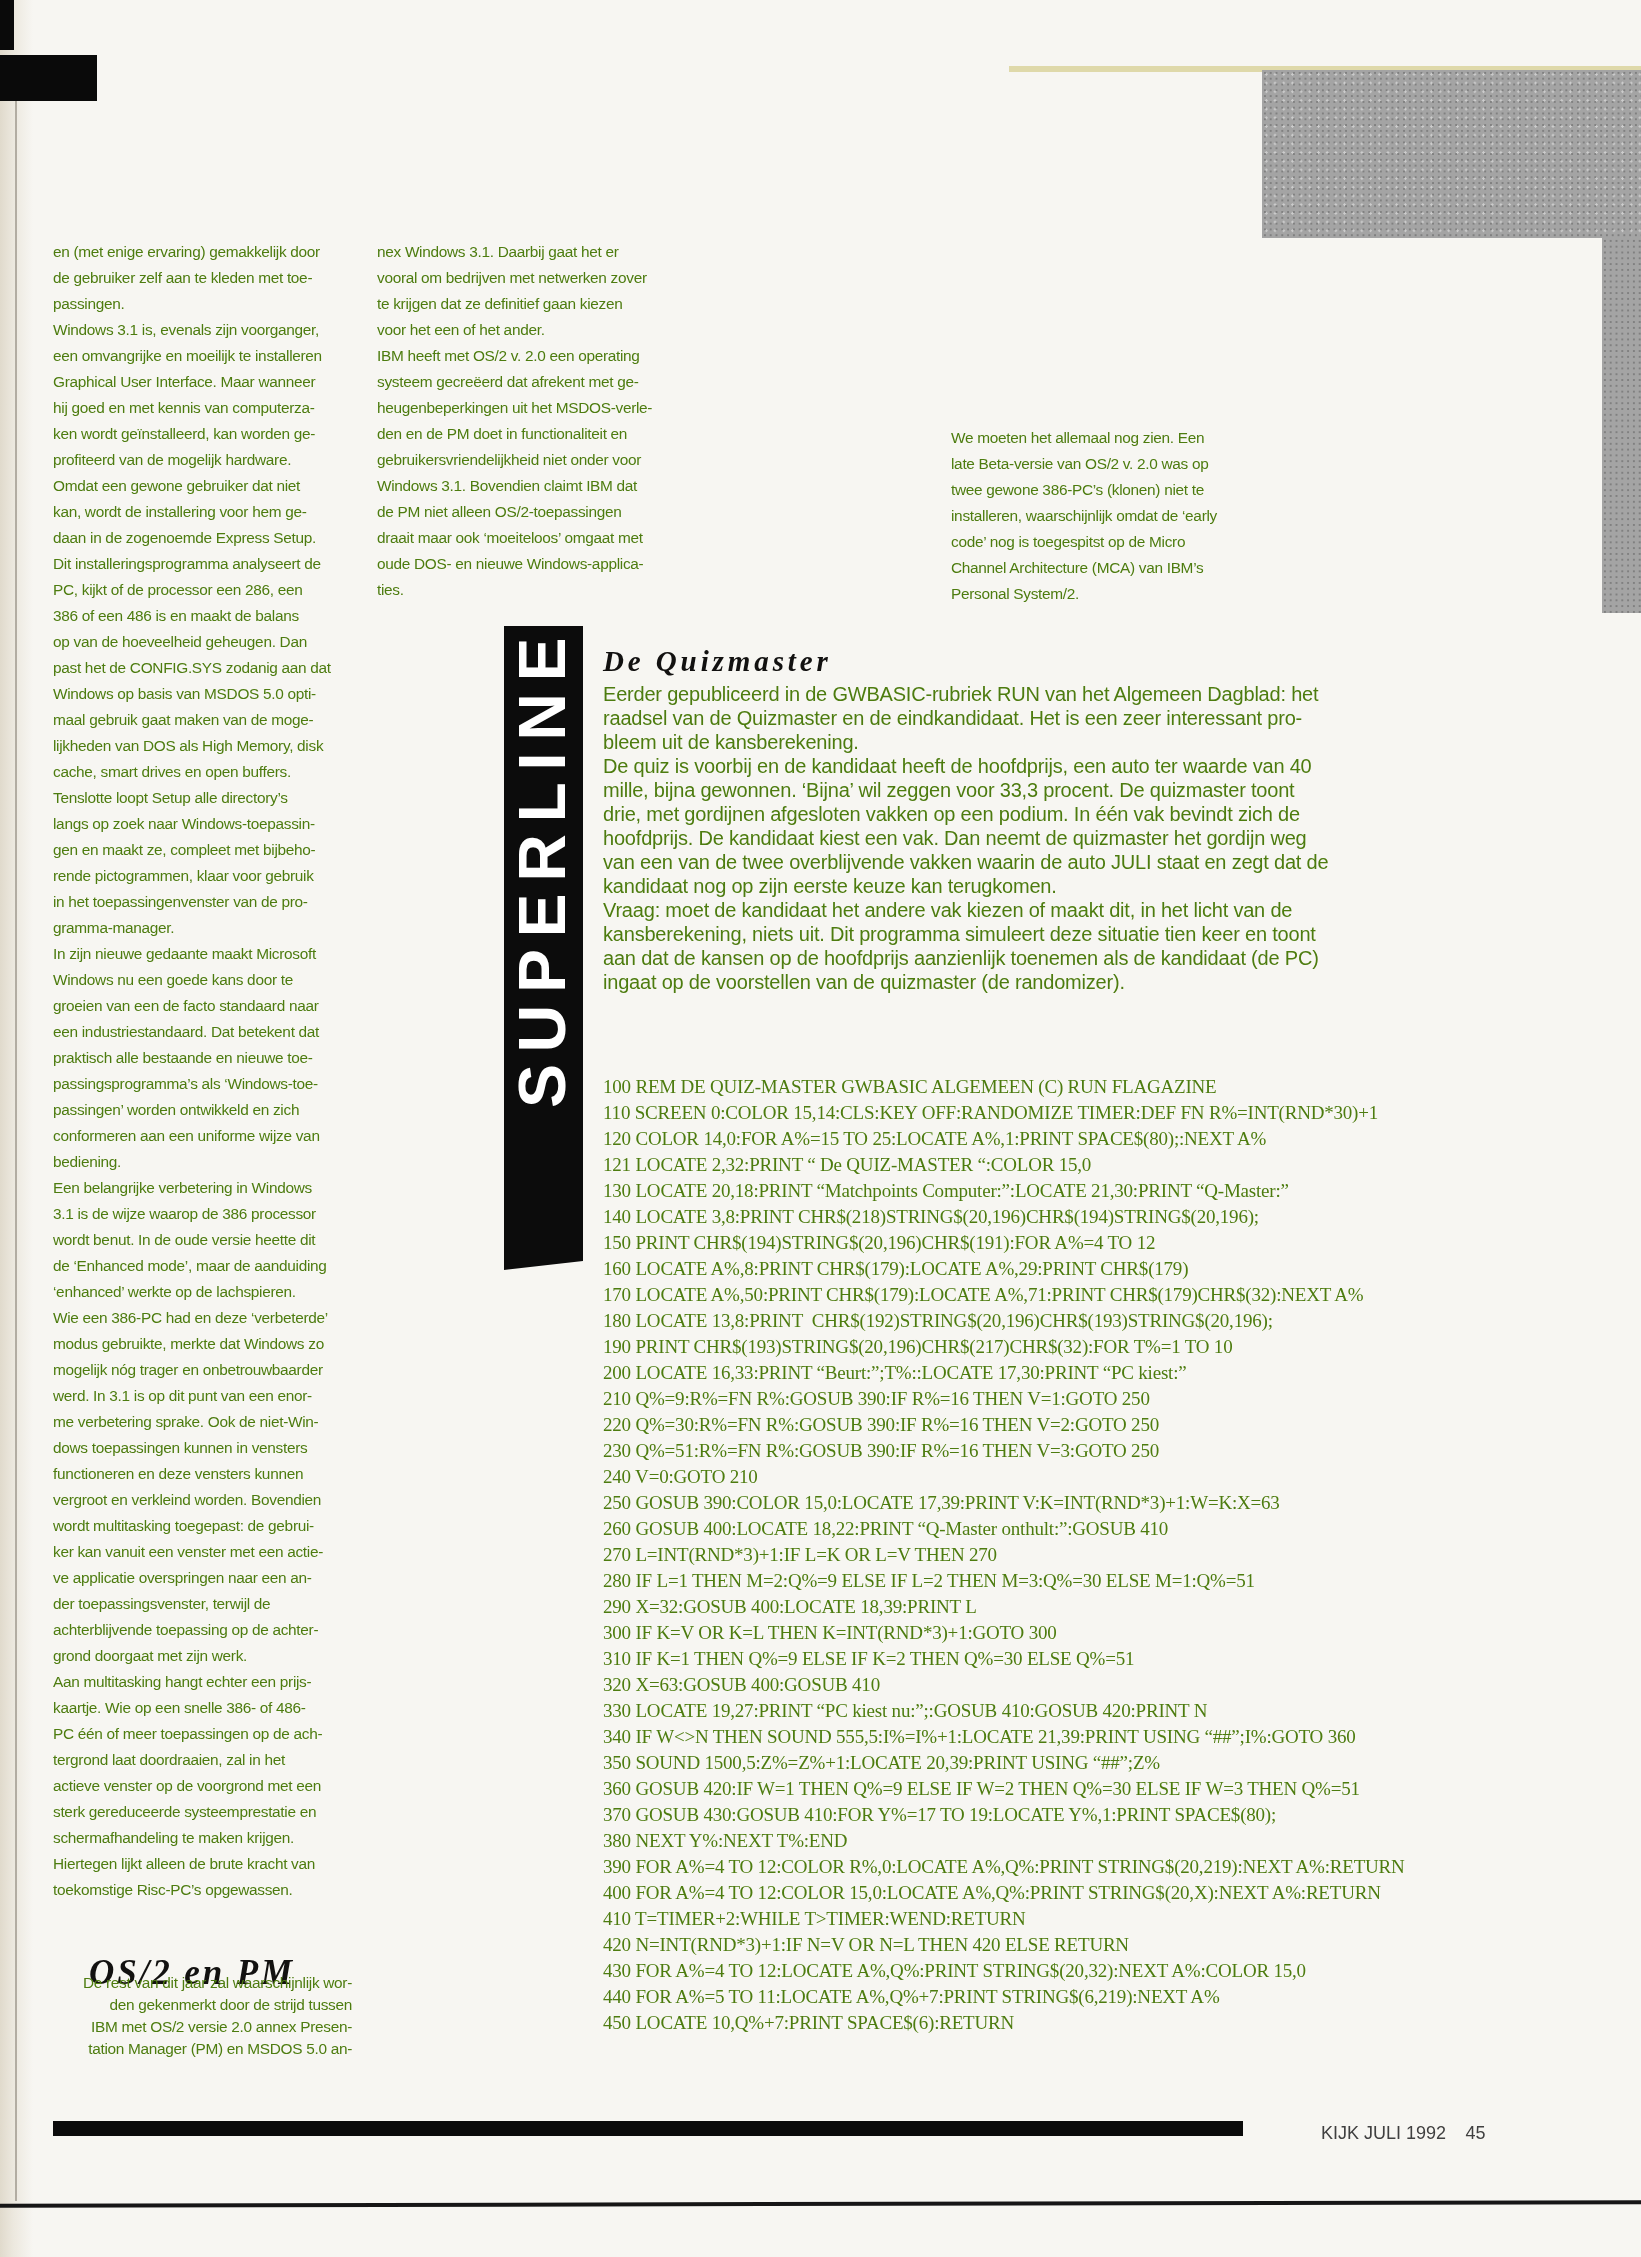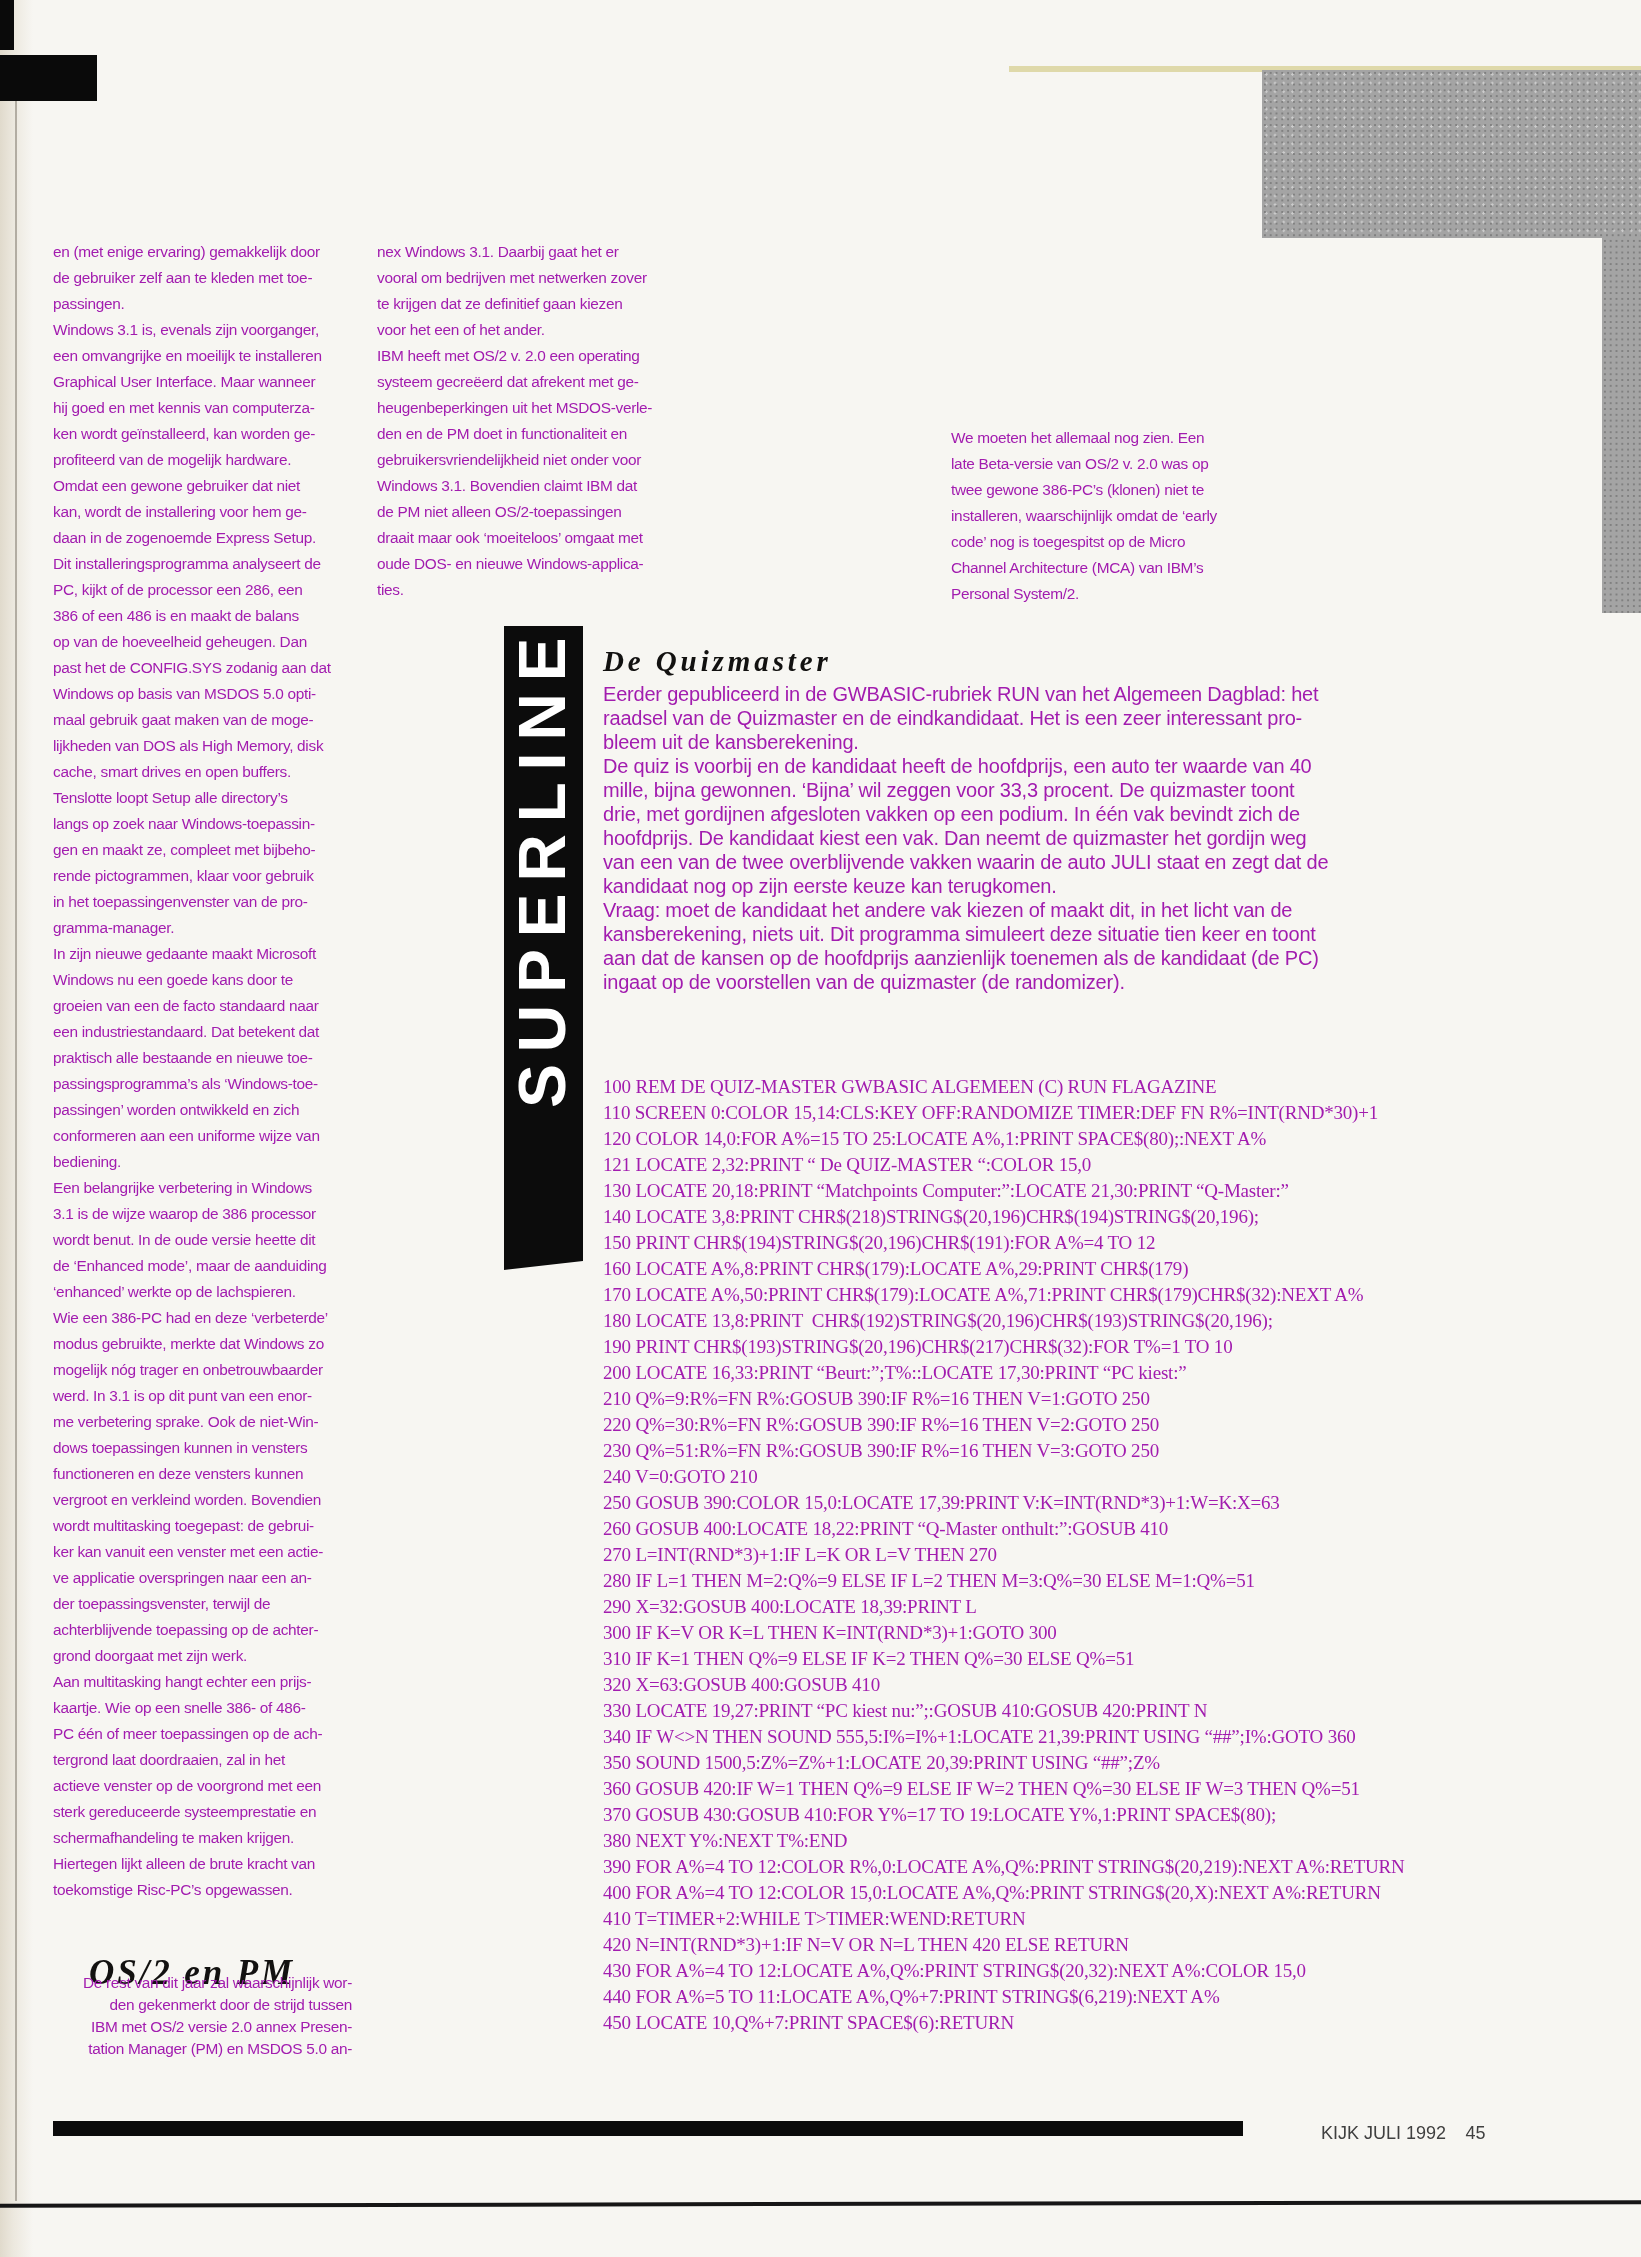--- a/index.html
+++ b/index.html
@@ -19,21 +19,21 @@
                      radial-gradient(circle,rgba(255,255,255,.45) 1px,transparent 1.4px);
     background-size:5.8px 5.8px,8.7px 8.7px;}
   .gray-column{position:absolute;left:1602px;top:238px;width:40px;height:375px;background-color:#a4a4a4;
     background-image:radial-gradient(circle,rgba(60,60,60,.35) 1px,transparent 1.4px);
     background-size:5.8px 5.8px;}
   .accent-line{position:absolute;left:1009px;top:66px;width:632px;height:5.8px;background:#dcd6a2;opacity:.9;}
   .footer-bar{position:absolute;left:53px;top:2121px;width:1190px;height:15.4px;background:#0b0b0b;}
   .bottom-edge{position:absolute;left:-3.9px;top:2202px;width:1651px;height:3.9px;background:#161616;transform:rotate(-0.12deg);}
 
   
-  .textcol{position:absolute;color:#a21caf;}
+  .textcol{position:absolute;color:#4d7c0f;}
   .body-lines .tline{white-space:pre;font-size:15.4px;line-height:26px;letter-spacing:-0.3px;}
   .os2-lines .tline{white-space:pre;font-size:15.4px;line-height:22px;letter-spacing:-0.3px;text-align:right;}
   .left-col{left:53px;top:239px;width:299px;}
   .mid-col{left:377px;top:239px;width:280px;}
   .right-col{left:951px;top:425px;width:328px;}
   .os2-col{left:53px;top:1972px;width:299px;}
 
   .serif-heading{
     position:absolute;font-family:"Liberation Serif",serif;font-style:italic;font-weight:700;
     color:#121110;white-space:pre;

